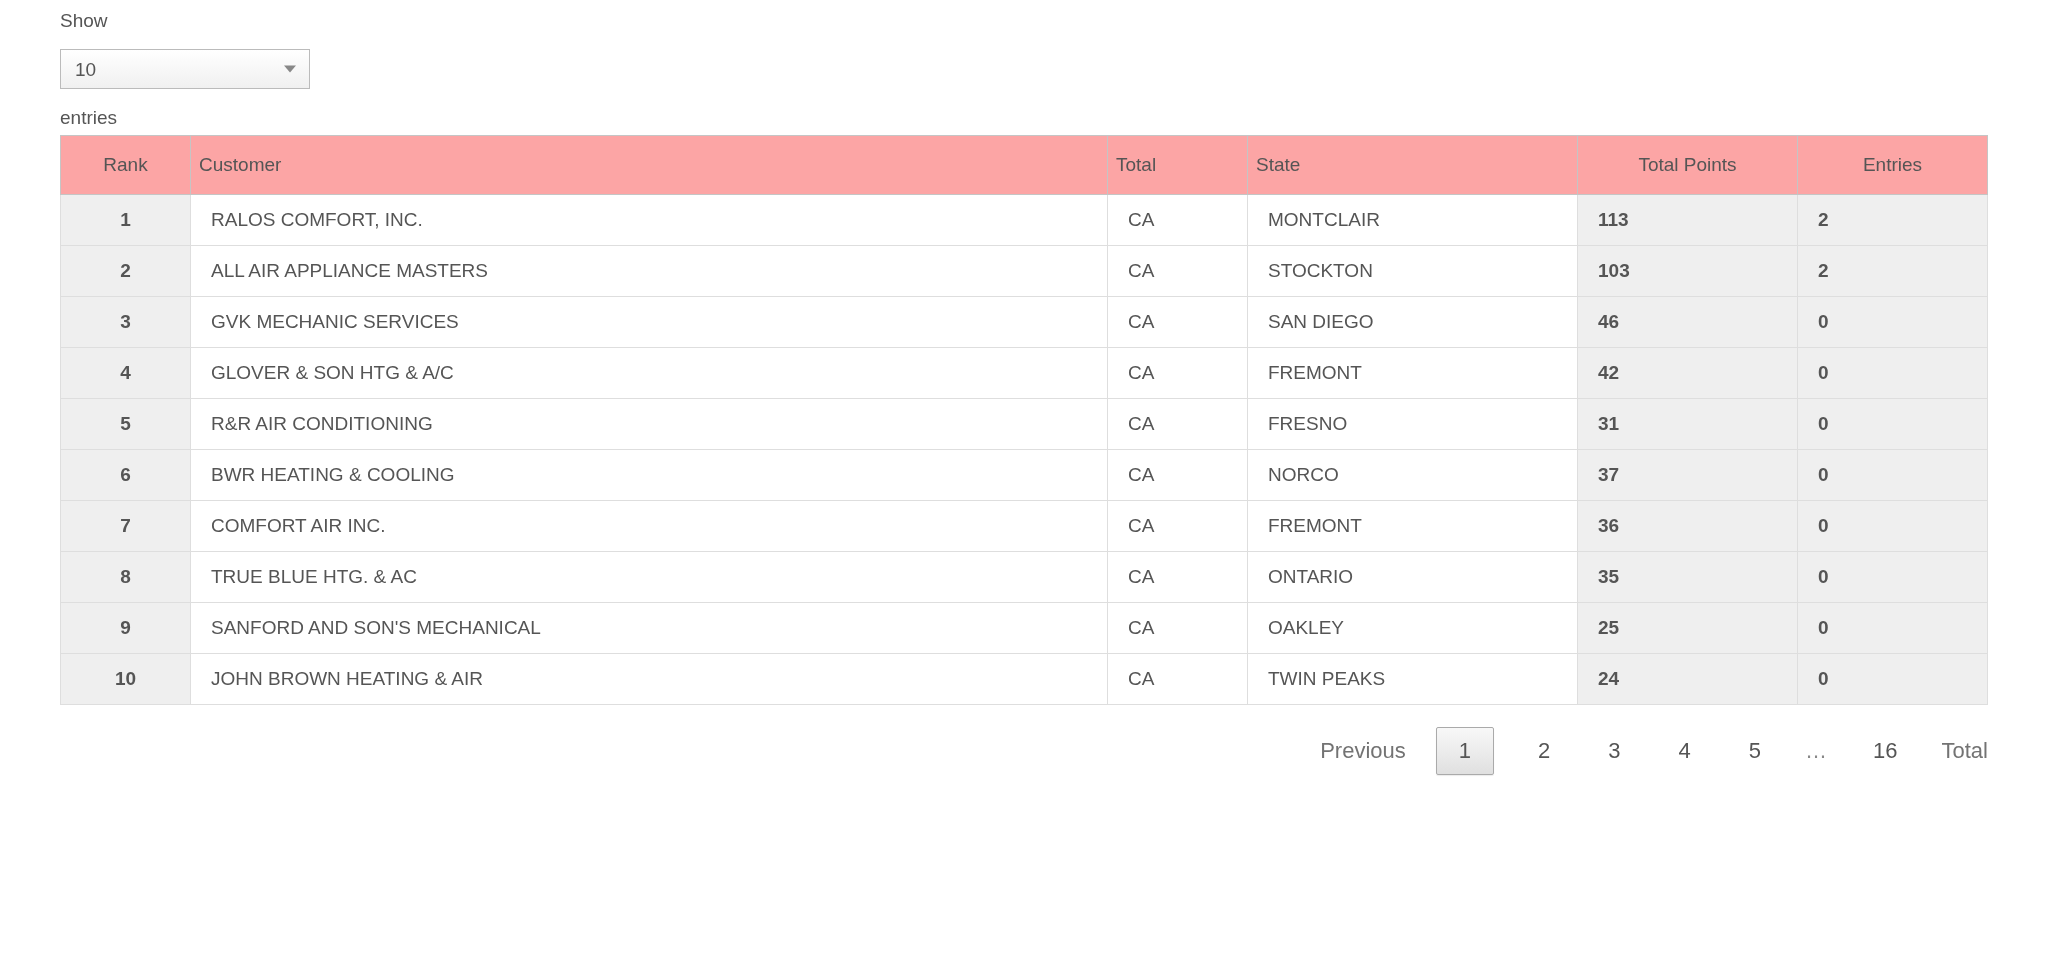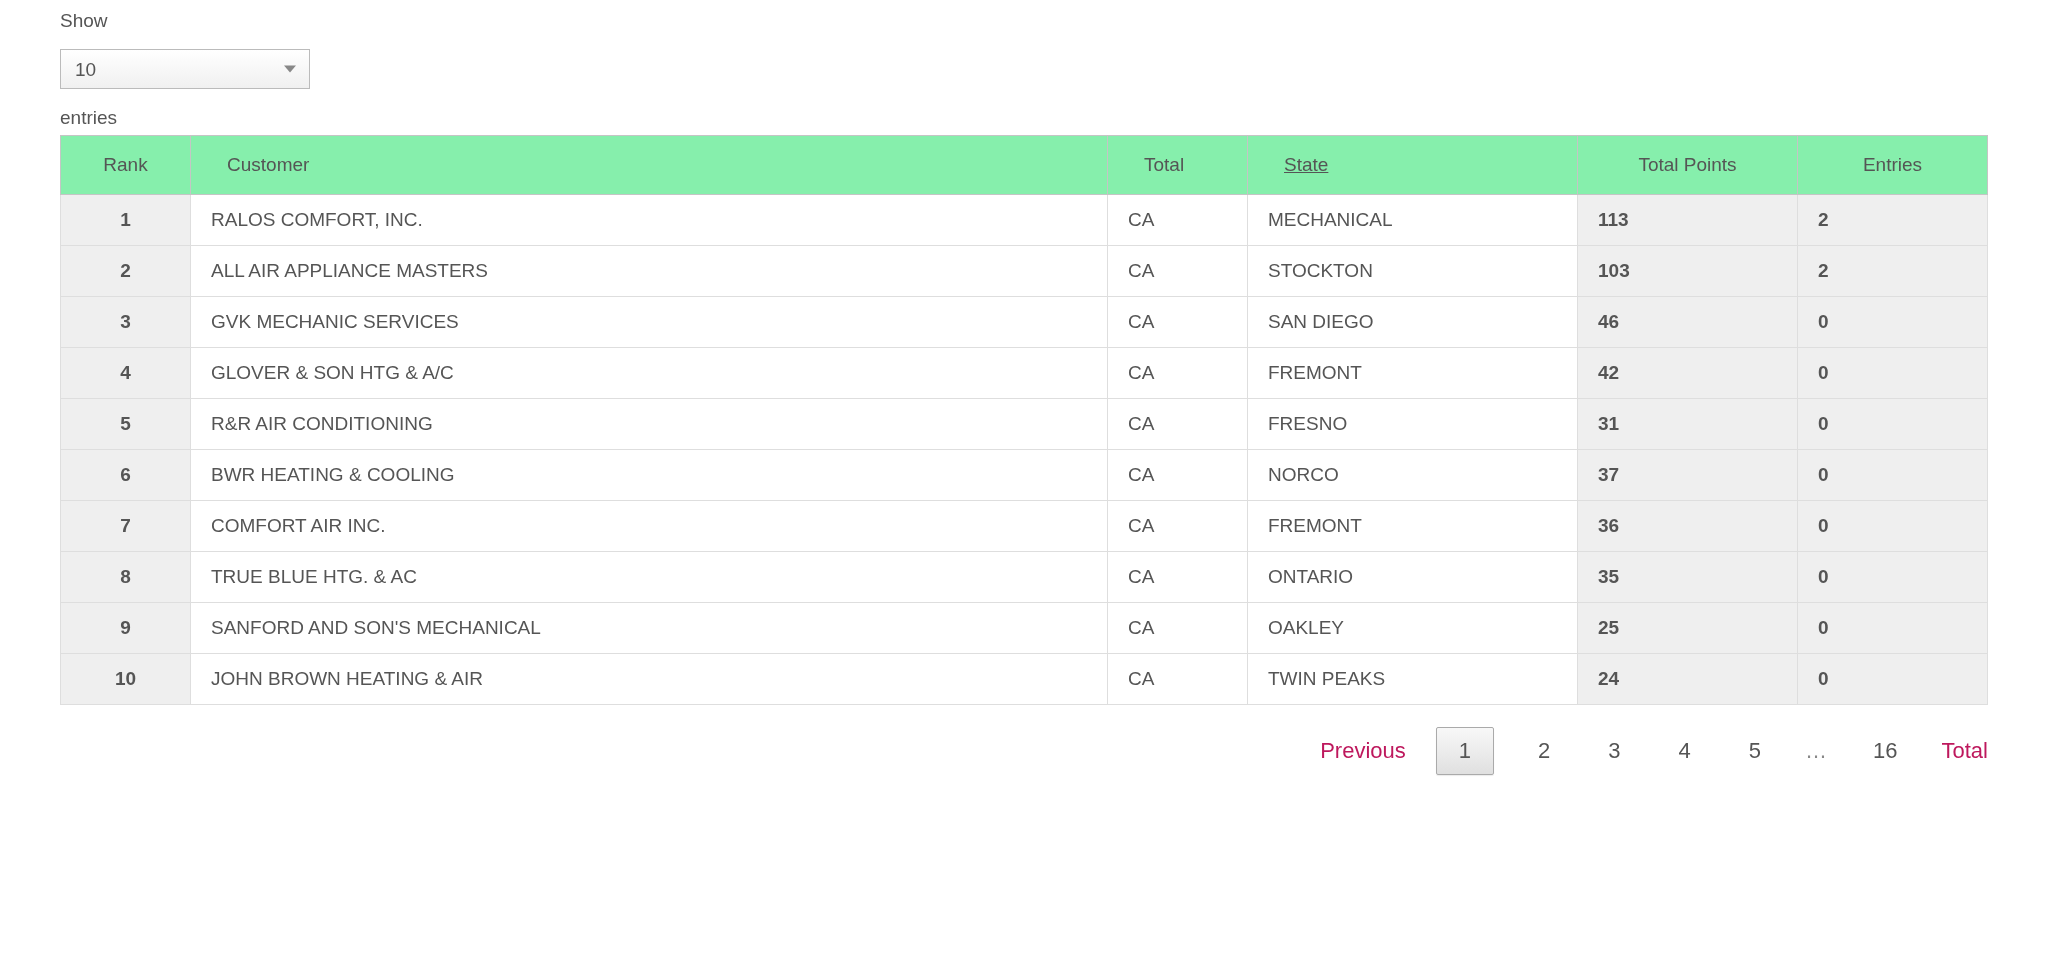--- a/index.html
+++ b/index.html
@@ -76,25 +76,25 @@
       font-size: 19px;
       margin-bottom: 6px;
     }
     table.datatable {
       width: 100%;
       border-collapse: collapse;
       border-top: 1px solid #ccc;
       border-bottom: 1px solid #ccc;
     }
     table.datatable thead th {
-      background: #86efac;
+      background: #fca5a5;
       color: #555;
       font-weight: normal;
       text-align: left;
-      padding: 18px 36px;
+      padding: 18px 8px;
       border-left: 1px solid #c5c5c5;
       border-right: 1px solid #c5c5c5;
       border-top: 1px solid #c5c5c5;
       border-bottom: 1px solid #c5c5c5;
       font-size: 19px;
     }
     table.datatable thead th.center {
       text-align: center;
     }
     table.datatable tbody td {
@@ -118,21 +118,21 @@
       color: #2b77c7;
       font-size: 28px;
       font-weight: 700;
     }
     td.link-cell {
       color: #2b77c7;
       font-weight: 700;
     }
     .col-rank { width: 130px; }
     .col-city { width: 140px; }
-    .col-state { width: 330px; text-decoration: underline; }
+    .col-state { width: 330px; }
     .col-points { width: 220px; }
     .col-entries { width: 190px; }
     .pagination {
       display: flex;
       justify-content: flex-end;
       align-items: center;
       gap: 30px;
       margin-top: 22px;
       font-size: 22px;
       color: #555;
@@ -147,21 +147,21 @@
       background: linear-gradient(#f8f8f8, #e0e0e0);
       padding: 10px 22px;
       border-radius: 2px;
       box-shadow: 0 1px 1px rgba(0,0,0,0.08);
     }
     .pagination .ellipsis {
       color: #888;
       letter-spacing: 2px;
     }
     .pagination .nav-text {
-      color: #be185d;
+      color: #737373;
       cursor: pointer;
     }
   </style>
 </head>
 <body>
 
 <div class="top-controls">
   <div class="show-control">
     <label>Show</label>
     <div class="select-wrap">
@@ -184,21 +184,21 @@
       <th class="col-state">State</th>
       <th class="center col-points">Total Points</th>
       <th class="center col-entries">Entries</th>
     </tr>
   </thead>
   <tbody id="table-body">
   <tr>
         <td class="rank-cell shaded">1</td>
         <td>RALOS COMFORT, INC.</td>
         <td>CA</td>
-        <td>MECHANICAL</td>
+        <td>MONTCLAIR</td>
         <td class="link-cell shaded">113</td>
         <td class="link-cell shaded">2</td>
       </tr>
       <tr>
         <td class="rank-cell shaded">2</td>
         <td>ALL AIR APPLIANCE MASTERS</td>
         <td>CA</td>
         <td>STOCKTON</td>
         <td class="link-cell shaded">103</td>
         <td class="link-cell shaded">2</td>

